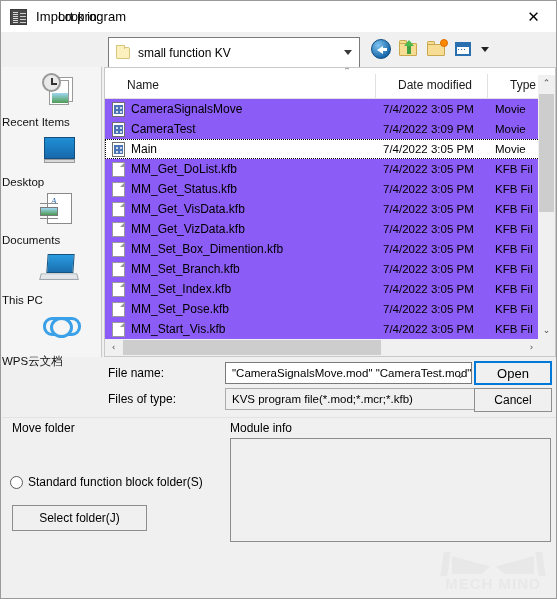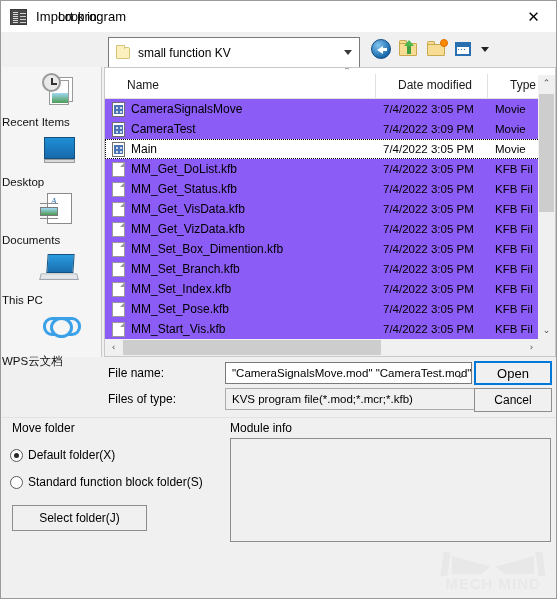--- a/index.html
+++ b/index.html
@@ -488,24 +488,20 @@
     <span class="combo-chev">⌄</span>
   </div>
 
   <div class="btn-open">Open</div>
   <div class="btn-cancel">Cancel</div>
 
   <div class="sep"></div>
 
   <div class="mf-title">Move folder</div>
 
-  <div class="radio-row" style="top:447px;">
-    <span class="radio on"></span>
-    <span class="radio-lbl">Default folder(X)</span>
-  </div>
   <div class="radio-row" style="top:474px;">
     <span class="radio"></span>
     <span class="radio-lbl">Standard function block folder(S)</span>
   </div>
 
   <div class="btn-select">Select folder(J)</div>
 
   <div class="mi-title">Module info</div>
   <div class="mi-box"></div>
 

